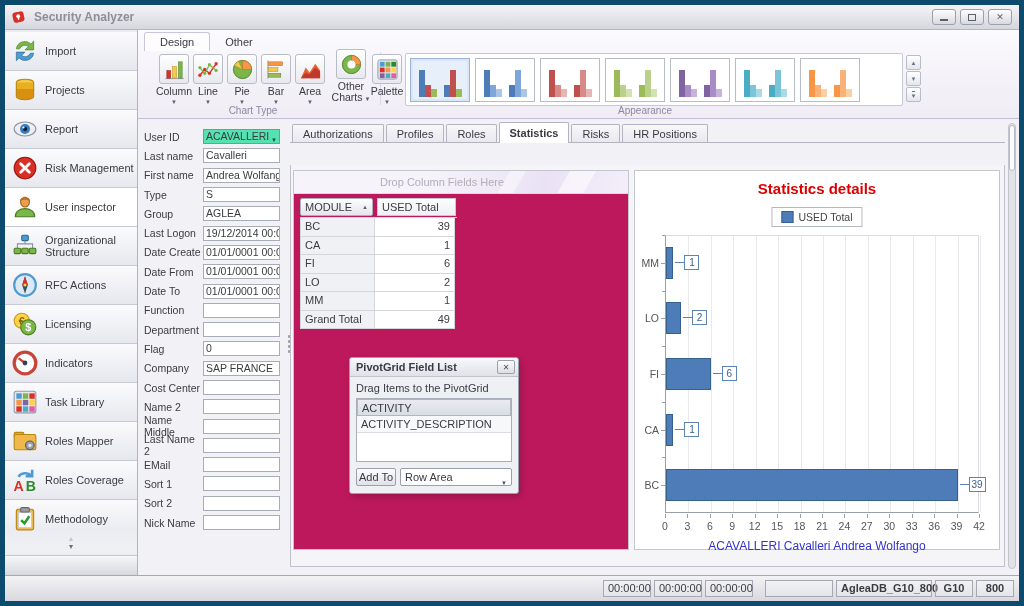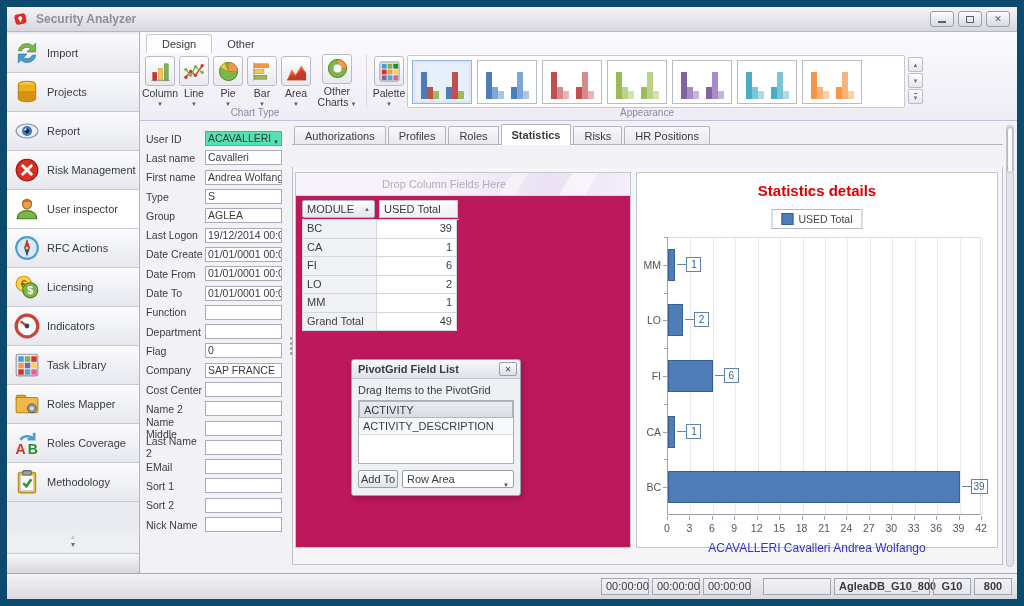--- a/index.html
+++ b/index.html
@@ -1,18 +1,18 @@
 <!DOCTYPE html>
 <html><head>
 <meta charset="utf-8">
 <style>
   html,body{margin:0;padding:0;width:1024px;height:606px;overflow:hidden;
     font-family:"Liberation Sans","DejaVu Sans",sans-serif;font-size:11px;color:#3a3a42;background:#fff;}
   *{box-sizing:border-box;}
-  .window{position:absolute;inset:0;border:7px solid #0c4a6e;background:#eef0f4;}
+  .window{position:absolute;inset:0;border:5px solid #0c4a6e;background:#eef0f4;}
 
   
   .titlebar{position:absolute;left:0;top:0;right:0;height:25px;
     background:linear-gradient(#f4f4f7,#d6d6de);border-bottom:1px solid #b6b6c0;
     display:flex;align-items:center;padding-left:7px;}
   .app-icon svg{width:15px;height:15px;display:block;}
   .titlebar .title{margin-left:7px;font-weight:bold;color:#8e8e98;font-size:12px;}
   .win-controls{position:absolute;right:7px;top:4px;display:flex;gap:4px;}
   .win-btn{width:24px;height:16px;border:1px solid #9aa0ac;border-radius:3px;
     background:linear-gradient(#fdfdfe,#d9dae0);display:flex;align-items:center;justify-content:center;
@@ -36,22 +36,22 @@
   .sb-footer{position:absolute;bottom:0;left:0;right:0;height:20px;
     background:linear-gradient(#f5f6f9,#d7d9df);border-top:1px solid #c6cad2;}
 
   
   .ribbon{position:absolute;left:133px;right:0;top:25px;height:89px;
     background:linear-gradient(#fbfafd,#efecf5);border-bottom:1px solid #c6bed8;}
   .ribbon-tabs{height:21px;display:flex;padding-left:6px;align-items:flex-end;}
   .r-tab{padding:3px 15px 3px;color:#3a3a42;cursor:pointer;}
   .r-tab.active{background:#fdfdfe;border:1px solid #ccc4da;border-bottom:none;border-radius:3px 3px 0 0;}
   .ribbon-body{position:absolute;top:22px;left:0;right:0;bottom:14px;}
-  .rb-group-chart{position:absolute;left:3px;top:0;bottom:-1px;width:224px;border-right:1px solid #ddd6e8;
-    display:flex;align-items:center;padding-top:1px;}
+  .rb-group-chart{position:absolute;left:19px;top:0;bottom:-1px;width:224px;border-right:1px solid #ddd6e8;
+    display:flex;align-items:flex-end;padding-top:1px;}
   .rb-btn{width:34px;display:flex;flex-direction:column;align-items:center;padding-top:1px;cursor:pointer;}
   .rb-btn.wide{width:48px;}
   .rb-icon{width:30px;height:30px;border:1px solid #b8bcc6;border-radius:3px;
     background:linear-gradient(#ffffff,#e7e9ef);display:flex;align-items:center;justify-content:center;flex:none;}
   .rb-icon svg{width:23px;height:23px;display:block;}
   .rb-label{text-align:center;line-height:11px;margin-top:2px;font-size:10.5px;}
   .rb-arrow{color:#5a5f6a;font-size:6px;line-height:6px;margin-top:2px;}
   .rb-label .inline-arrow{font-size:6px;color:#5a5f6a;margin-left:2px;}
   .rb-palette{position:absolute;left:232px;top:1px;}
   .gallery{position:absolute;left:267px;top:1px;width:498px;height:53px;background:#fff;
@@ -438,20 +438,32 @@
         </div>
         <div class="sb-item selected">
           <span class="sb-icon">
             <svg viewBox="0 0 24 24">
               <path d="M8 6c0-3 8-3 8 0v2c0 2-1.8 4-4 4S8 10 8 8z" fill="#e8a050" stroke="#a06020"></path>
               <path d="M9 4c1-2 5-2 6 0 1 .5 1.5 1.5 1 2.5-2-1.5-6-1.5-8 0-.5-1 0-2 1-2.5z" fill="#b87020"></path>
               <path d="M3 21c0-5 4.2-7.5 9-7.5s9 2.5 9 7.5z" fill="#7ab648" stroke="#4a7a20"></path>
             </svg>
           </span>
           <span class="sb-label">User inspector</span>
+        </div>
+        <div class="sb-item">
+          <span class="sb-icon">
+            <svg viewBox="0 0 24 24">
+              <rect x="9" y="2" width="6" height="5" rx="1" fill="#4b9cd3" stroke="#26688f"></rect>
+              <path d="M12 7v3M5 14v-4h14v4" stroke="#8a90a0" fill="none"></path>
+              <rect x="2" y="14" width="6" height="5" rx="1" fill="#7ab648" stroke="#4a7a20"></rect>
+              <rect x="9" y="14" width="6" height="5" rx="1" fill="#7ab648" stroke="#4a7a20"></rect>
+              <rect x="16" y="14" width="6" height="5" rx="1" fill="#7ab648" stroke="#4a7a20"></rect>
+            </svg>
+          </span>
+          <span class="sb-label">Organizational Structure</span>
         </div>
         <div class="sb-item">
           <span class="sb-icon">
             <svg viewBox="0 0 24 24">
               <circle cx="12" cy="12" r="10" fill="#dce8f5" stroke="#4b9cd3" stroke-width="2"></circle>
               <path d="M12 4l2.6 8L12 20l-2.6-8z" fill="#35506a"></path>
               <path d="M12 4l2.6 8h-5.2z" fill="#d93025"></path>
               <circle cx="12" cy="12" r="1.4" fill="#ffd24a"></circle>
             </svg>
           </span>

